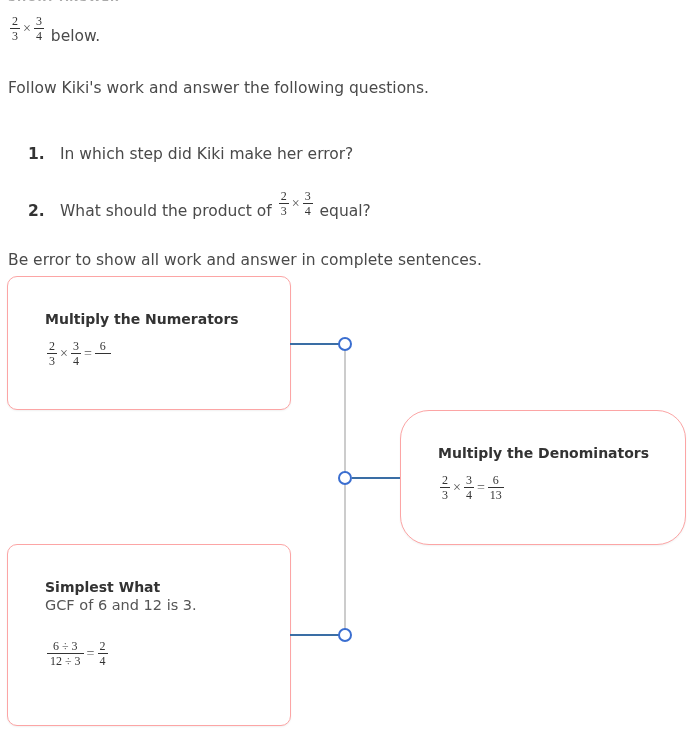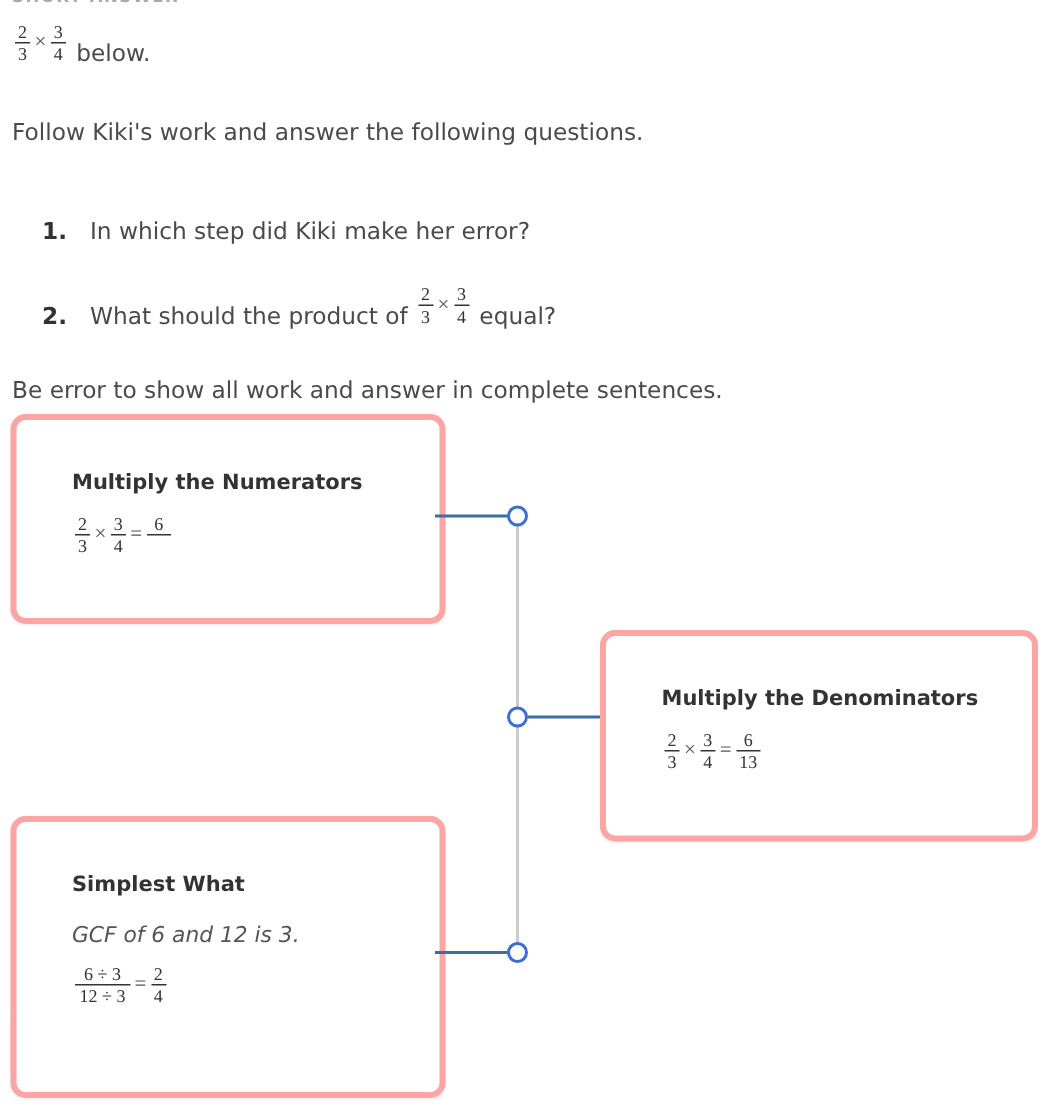--- a/index.html
+++ b/index.html
@@ -16,21 +16,21 @@
     display: inline-flex; flex-direction: column; align-items: center;
     vertical-align: middle; font-family: "Liberation Serif", serif; font-size: 12px; color: #333;
     margin: 0 2px;
   }
   .frac .num { border-bottom: 1px solid #333; padding: 0 2px; line-height: 14px; }
   .frac .den { line-height: 14px; }
   .op { font-family: "Liberation Serif", serif; font-size: 14px; color: #555; vertical-align: middle; margin: 0 1px; }
   .inline-frac { position: relative; top: -8px; }
   .q-num { display: inline-block; width: 32px; font-weight: bold; color: #333; }
   .card {
-    position: absolute; background: #fff; border: 4px solid #fca5a5; border-radius: 10px;
+    position: absolute; background: #fff; border: 1px solid #fca5a5; border-radius: 10px;
     box-shadow: 0 1px 2px rgba(0,0,0,0.06);
   }
   .card-title { position: absolute; left: 37px; font-weight: bold; font-size: 14px; color: #333; }
   .card-math { position: absolute; left: 37px; }
   .card-text { position: absolute; left: 37px; font-size: 14.5px; color: #555; }
   .vline { position: absolute; left: 344px; top: 344px; width: 2px; height: 292px; background: #ccc; }
   .hconn { position: absolute; height: 2px; background: #3a6ea5; }
   .node {
     position: absolute; width: 10px; height: 10px; border: 2px solid #3a6ed0;
     border-radius: 50%; background: #fff;
@@ -89,41 +89,41 @@
         <span class="den">4</span>
       </span><span class="op">=</span><span class="frac">
         <span class="num" style="padding:0 5px;">6</span>
         <span class="den">&nbsp;</span>
       </span>
   </div>
 </div>
 <div class="hconn" style="left:290px; top:343px; width:50px;"></div>
 <div class="node" style="left:338px; top:337px;"></div>
 
-<div class="card" style="left:400px; top:420px; width:284px; height:133px;">
+<div class="card" style="left:400px; top:410px; width:284px; height:133px;border-radius:29px;">
   <div class="card-title" style="top:34px;">Multiply the Denominators</div>
   <div class="card-math" style="top:62px;">
     <span class="frac">
         <span class="num">2</span>
         <span class="den">3</span>
       </span><span class="op">×</span><span class="frac">
         <span class="num">3</span>
         <span class="den">4</span>
       </span><span class="op">=</span><span class="frac">
         <span class="num" style="padding:0 5px;">6</span>
         <span class="den">13</span>
       </span>
   </div>
 </div>
 <div class="hconn" style="left:352px; top:477px; width:48px;"></div>
 <div class="node" style="left:338px; top:471px;"></div>
 
 <div class="card" style="left:7px; top:544px; width:282px; height:180px;">
   <div class="card-title" style="top:34px;">Simplest What</div>
-  <div class="card-text" style="top:68px;font-style:italic;">GCF of 6 and 12 is 3.</div>
+  <div class="card-text" style="top:52px;">GCF of 6 and 12 is 3.</div>
   <div class="card-math" style="top:94px;">
     <span class="frac">
         <span class="num" style="padding:0 6px;">6 ÷ 3</span>
         <span class="den">12 ÷ 3</span>
       </span><span class="op">=</span><span class="frac">
         <span class="num">2</span>
         <span class="den">4</span>
       </span>
   </div>
 </div>

